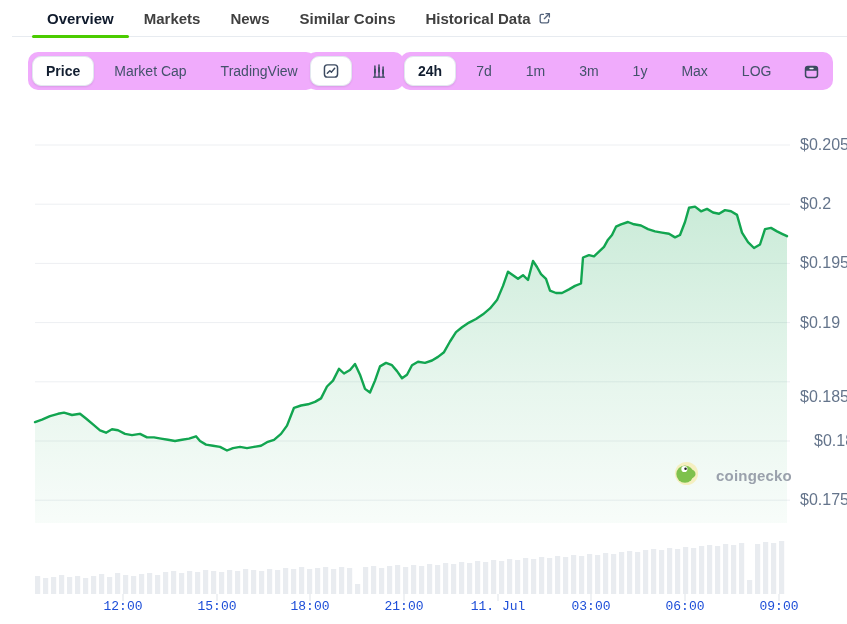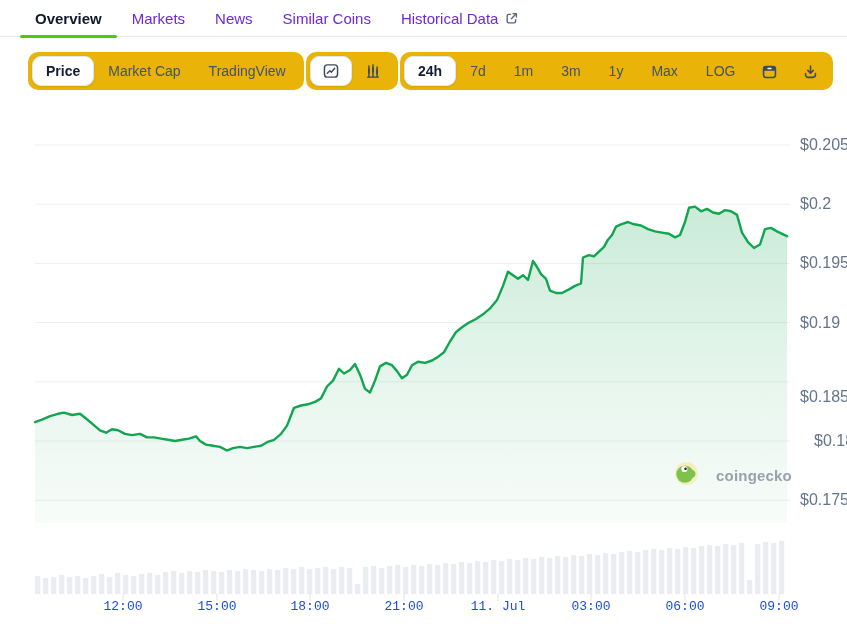--- a/index.html
+++ b/index.html
@@ -3,40 +3,40 @@
 <meta charset="utf-8">
 <style>
   * { margin:0; padding:0; box-sizing:border-box; }
   html,body { background:#fff; }
   .page {
     position:relative; width:847px; height:624px; background:#fff;
     overflow:hidden; font-family:"Liberation Sans", sans-serif;
   }
   
   .tabbar {
-    position:absolute; top:0; left:0; right:0; height:37px;
+    position:absolute; top:0; left:12px; right:0; height:37px;
     display:flex; align-items:flex-start; padding-left:20px;
     border-bottom:1px solid #e7ebf0;
   }
   .tab {
-    position:relative; padding:10px 15px 9px; font-size:15px; font-weight:400;
-    color:#6d28d9; cursor:pointer; white-space:nowrap;
+    position:relative; padding:10px 15px 9px; font-size:15px; font-weight:700;
+    color:#404040; cursor:pointer; white-space:nowrap;
     display:flex; align-items:center; gap:6px;
   }
   .tab.active { color:#0f1a2c; font-weight:700; }
   .tab.active::after {
     content:""; position:absolute; left:0; right:0; bottom:-2px; height:3px;
     background:var(--accent, #4BCC00); border-radius:2px;
   }
   .tab .ico { display:inline-flex; color:#55647c; }
   
   .toolbar { position:absolute; top:52px; left:0; right:0; height:38px; }
   .seg {
-    position:absolute; top:0; display:flex; align-items:center; gap:0;
-    background:#eab308; border-radius:10px; padding:4px;
+    position:absolute; top:0; display:flex; align-items:center; gap:6px;
+    background:#f0abfc; border-radius:10px; padding:4px;
   }
   .seg-btn {
     border:1px solid transparent; background:transparent; border-radius:9px;
     font-family:inherit; font-size:14px; font-weight:500; color:#43526a;
     padding:5px 13px; cursor:pointer; white-space:nowrap; line-height:18px;
     display:flex; align-items:center; justify-content:center;
   }
   .seg-btn.active {
     background:#fff; border-color:#e2e8ef; color:#121e30; font-weight:700;
     box-shadow:0 1px 2px rgba(16,24,40,.10);

